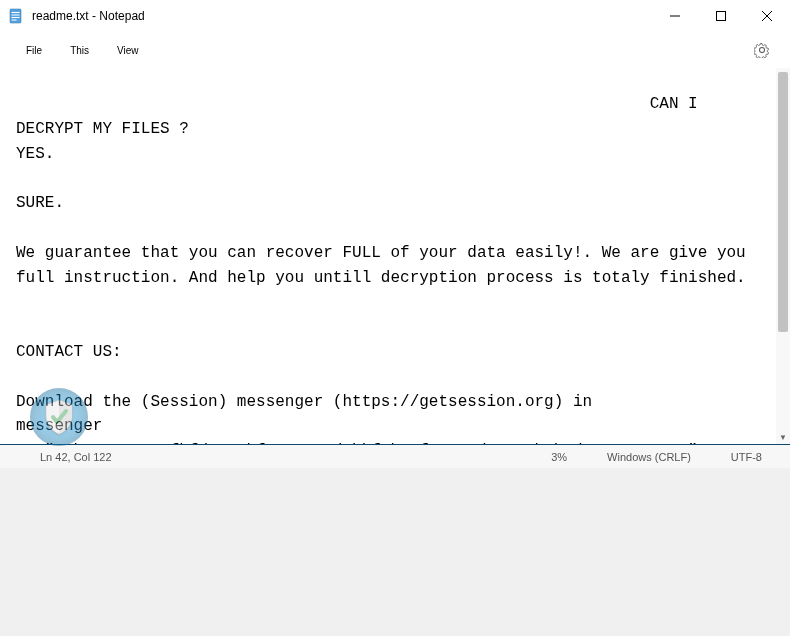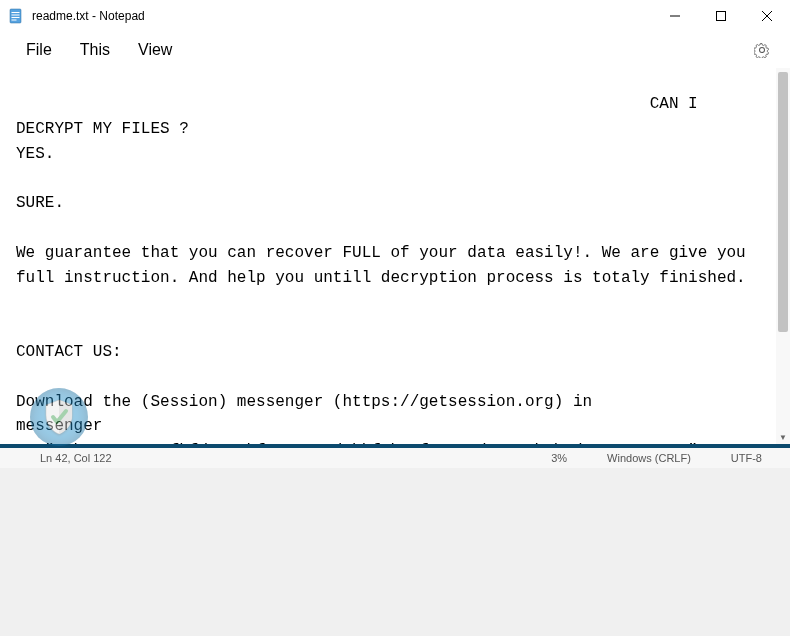--- a/index.html
+++ b/index.html
@@ -4,31 +4,31 @@
 <style>
 * { margin: 0; padding: 0; box-sizing: border-box; }
 body { font-family: 'Segoe UI', Tahoma, sans-serif; background: #f0f0f0; overflow: hidden; }
 .window { width: 790px; height: 468px; background: #fff; display: flex; flex-direction: column; position: relative; }
 .titlebar { height: 32px; display: flex; align-items: center; padding: 0 0 0 8px; background: #fff; border-bottom: none; }
 .titlebar-icon { width: 16px; height: 16px; margin-right: 8px; display: flex; align-items: center; justify-content: center; }
 .titlebar-title { flex: 1; font-size: 12px; color: #000; }
 .titlebar-controls { display: flex; }
 .titlebar-btn { width: 46px; height: 32px; display: flex; align-items: center; justify-content: center; background: transparent; border: none; cursor: pointer; }
 .menubar { height: 36px; display: flex; align-items: center; padding: 0 12px; gap: 0; border-bottom: none; }
-.menu-item { padding: 6px 14px; font-size: 16px; color: #000; cursor: pointer; border-radius: 4px; }
+.menu-item { padding: 6px 14px; font-size: 10px; color: #000; cursor: pointer; border-radius: 4px; }
 .menubar-spacer { flex: 1; }
 .settings-btn { width: 32px; height: 32px; display: flex; align-items: center; justify-content: center; cursor: pointer; border-radius: 4px; }
 .content-wrap { flex: 1; display: flex; overflow: hidden; position: relative; }
 .editor { flex: 1; padding: 24px 16px 6px 16px; font-family: Liberation Mono, monospace; font-size: 16px; line-height: 1.55; color: #000; white-space: pre-wrap; word-wrap: break-word; overflow: hidden; background: #fff; }
 .scrollbar { width: 14px; background: #f8f8f8; position: relative; }
 .scrollbar-thumb { position: absolute; left: 2px; width: 10px; top: 4px; height: 260px; background: #c2c2c2; border-radius: 2px; }
 .scrollbar-arrow { position: absolute; left: 0; width: 14px; height: 14px; display: flex; align-items: center; justify-content: center; font-size: 8px; color: #666; }
 .scrollbar-arrow.up { top: 0; }
 .scrollbar-arrow.down { bottom: 0; }
-.statusbar { height: 24px; display: flex; align-items: center; font-size: 11px; color: #555; background: #f7f7f7; border-top: 4px solid #0c4a6e; padding: 0 8px; }
+.statusbar { height: 24px; display: flex; align-items: center; font-size: 11px; color: #555; background: #f7f7f7; border-top: 1px solid #0c4a6e; padding: 0 8px; }
 .status-item { padding: 0 20px; border-right: none; }
 .status-item.pos { flex: 0 0 auto; margin-left: 12px; }
 .status-spacer { flex: 1; }
 .watermark { position: absolute; left: 30px; bottom: 22px; pointer-events: none; opacity: 0.45; display: flex; align-items: center; gap: 6px; }
 .watermark-shield { width: 58px; height: 58px; border-radius: 50%; background: radial-gradient(circle, #2aa3df 0%, #0f6ea8 100%); display: flex; align-items: center; justify-content: center; box-shadow: inset 0 0 8px rgba(0,0,0,0.3); }
 .watermark-shield svg { filter: drop-shadow(0 1px 1px rgba(0,0,0,0.4)); }
 .watermark-text { font-family: Arial, sans-serif; font-weight: bold; font-size: 40px; font-style: italic; letter-spacing: -1px; color: #888; text-shadow: 1px 1px 0 rgba(255,255,255,0.5); }
 .watermark-text .dot-com { color: #c04020; }
 </style>
 </head>

